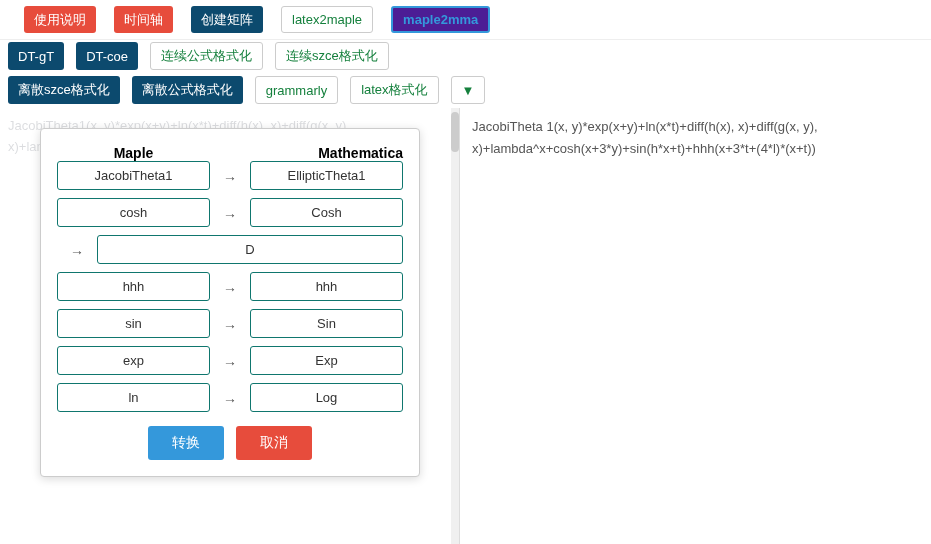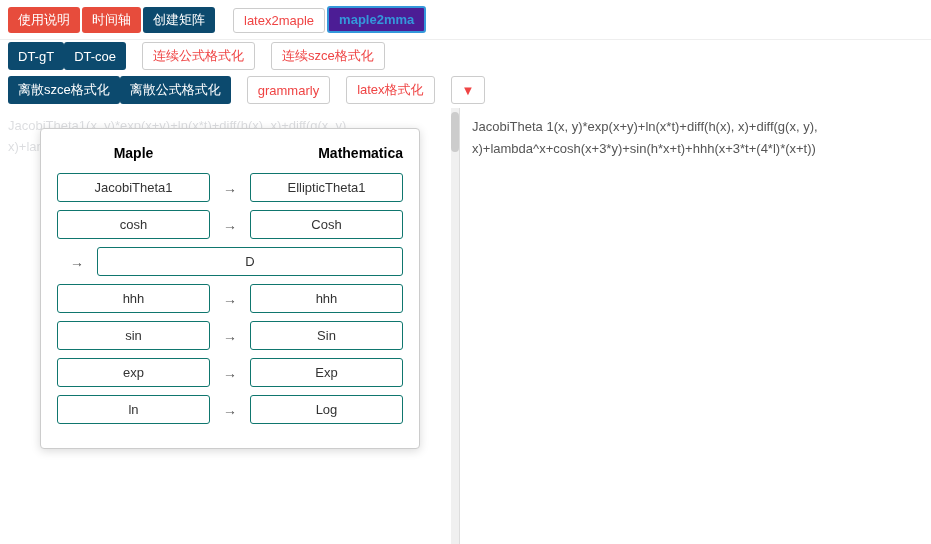--- a/index.html
+++ b/index.html
@@ -1,38 +1,37 @@
 <!DOCTYPE html>
 <html><head>
   <meta charset="utf-8">
   <style>
     * { box-sizing: border-box; margin: 0; padding: 0; }
     body { font-family: Arial, sans-serif; font-size: 14px; background: #fff; overflow: hidden; width: 931px; height: 544px; }
 
     .top-toolbar {
       display: flex;
       flex-wrap: wrap;
-      gap: 2px;
-      padding: 6px 8px;
+      gap: 18px;
+      padding: 6px 24px;
       border-bottom: 1px solid #eee;
-      align-items: flex-end;
     }
 
     .btn {
       padding: 4px 10px;
       border: none;
       border-radius: 3px;
       cursor: pointer;
       font-size: 13px;
       white-space: nowrap;
     }
     .btn-red { background: #e74c3c; color: #fff; }
     .btn-blue { background: #0c4a6e; color: #fff; }
     .btn-outline-active { background: #4c1d95; color: #3498db; border: 2px solid #3498db; font-weight: bold; }
-    .btn-gray { background: #fff; color: #ef4444; border: 1px solid #ccc; margin-left: 16px; }
+    .btn-gray { background: #fff; color: #15803d; border: 1px solid #ccc; }
 
     .main-area {
       display: flex;
       height: calc(544px - 90px);
     }
 
     .left-panel {
       width: 460px;
       padding: 8px;
       border-right: 1px solid #ddd;
@@ -75,21 +74,21 @@
       border: 1px solid #ccc;
       border-radius: 4px;
       width: 380px;
       padding: 16px;
       box-shadow: 0 2px 10px rgba(0,0,0,0.15);
     }
 
     .dialog-header {
       display: flex;
       justify-content: space-between;
-      margin-bottom: 12px;
+      margin-bottom: 0;
     }
 
     .dialog-col-maple {
       font-weight: bold;
       font-size: 14px;
       text-align: center;
       flex: 1;
     }
 
     .dialog-col-mma {
@@ -165,21 +164,21 @@
       height: 40px;
       background: #ccc;
       border-radius: 4px;
       position: absolute;
       top: 4px;
     }
 
     .toolbar-row {
       display: flex;
       flex-wrap: wrap;
-      gap: 0;
+      gap: 12px;
       padding: 2px 8px 4px;
     }
   </style>
 </head>
 <body>
 
 <div class="top-toolbar">
   <button class="btn btn-red">使用说明</button>
   <button class="btn btn-red">时间轴</button>
   <button class="btn btn-blue">创建矩阵</button>
@@ -246,20 +245,24 @@
           <div class="dialog-cell">exp</div>
           <div class="arrow">→</div>
           <div class="dialog-cell">Exp</div>
         </div>
         <div class="dialog-row">
           <div class="dialog-cell">ln</div>
           <div class="arrow">→</div>
           <div class="dialog-cell">Log</div>
         </div>
 
+        <div class="dialog-footer">
+          <button class="btn-convert">转换</button>
+          <button class="btn-cancel">取消</button>
+        </div>
       </div>
     </div>
 
     <div class="scroll-bar">
       <div class="scroll-thumb"></div>
     </div>
   </div>
 
   <div class="right-panel">
     <span>JacobiTheta 1(x, y)*exp(x+y)+ln(x*t)+diff(h(x), x)+diff(g(x, y), x)+lambda^x+cosh(x+3*y)+sin(h*x+t)+hhh(x+3*t+(4*l)*(x+t))</span>

